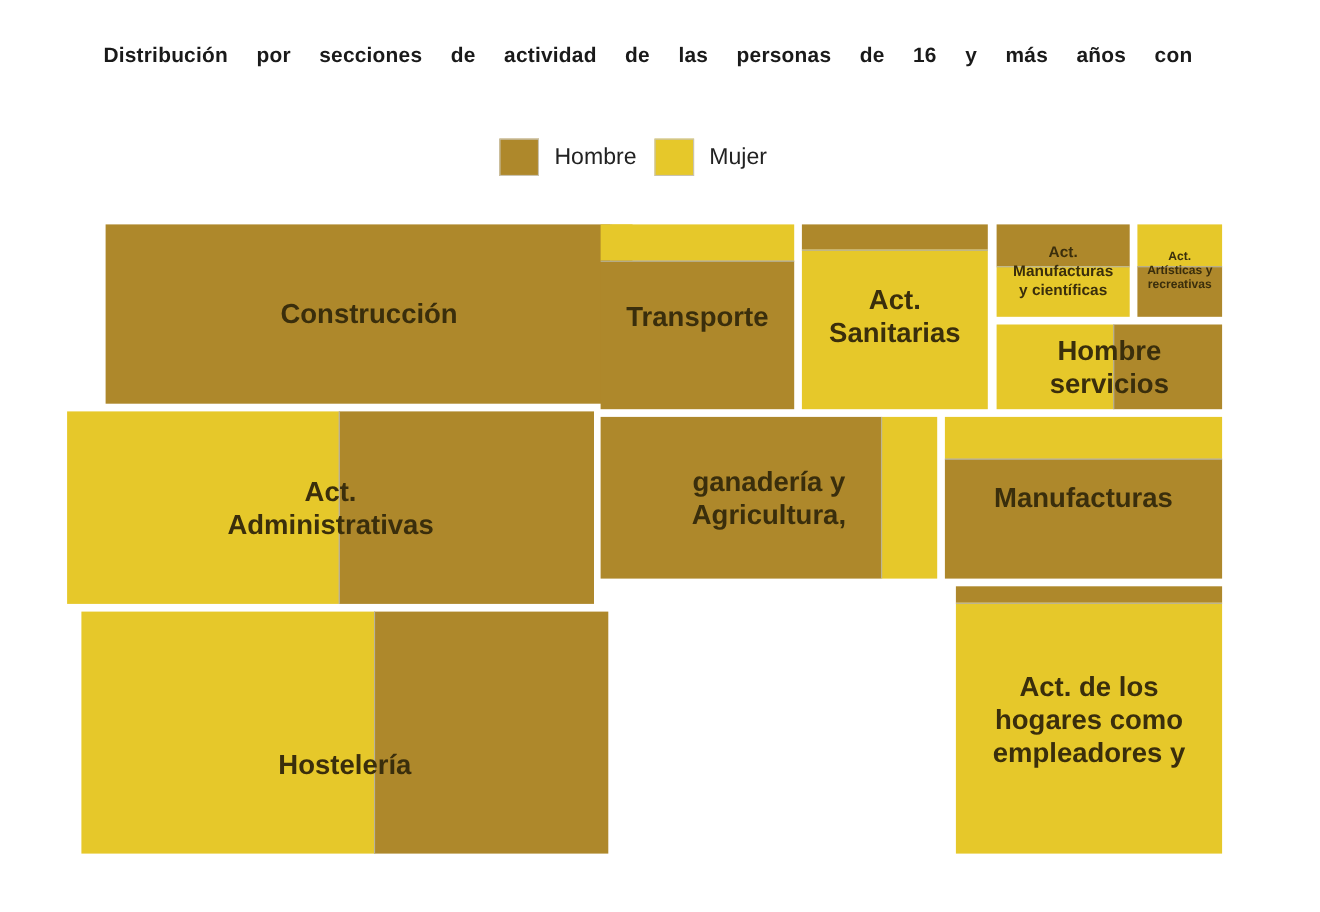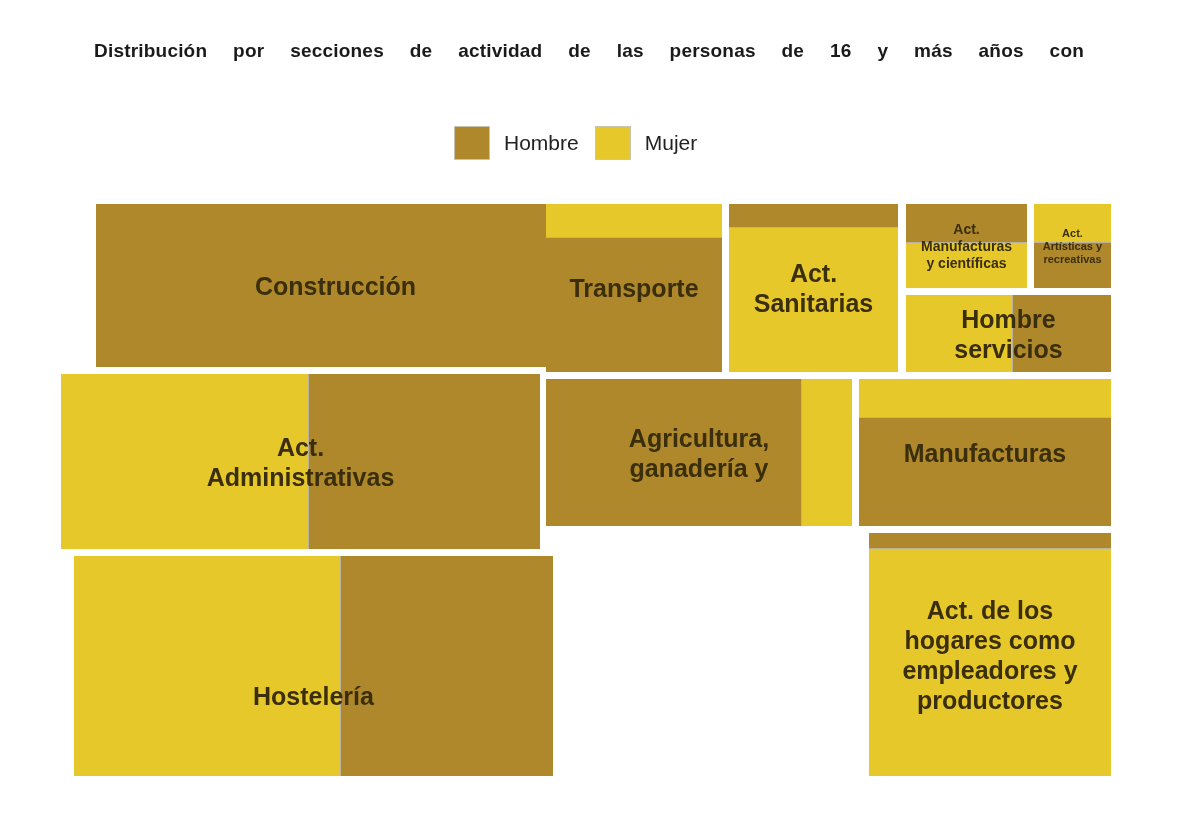--- a/index.html
+++ b/index.html
@@ -134,22 +134,22 @@
           <span>servicios</span>
         </div>
       </div>
     </div>
     <div class="cell" style="left: 546px; top: 379px; width: 306px; height: 147px;">
       <div class="seg h" style="left: 0px; top: 0px; width: 255px; height: 147px;"></div>
       <div class="seg m" style="left: 255px; top: 0px; width: 51px; height: 147px;"></div>
       <div class="divider-v" style="left: 255px; top: 0px; height: 147px;"></div>
       <div class="label">
         <div style="font-size: 25px; line-height: 30px;">
+          <span>ganadería y</span>
           <span>Agricultura,</span>
-          <span>ganadería y</span>
         </div>
       </div>
     </div>
     <div class="cell" style="left: 859px; top: 379px; width: 252px; height: 147px;">
       <div class="seg m" style="left: 0px; top: 0px; width: 252px; height: 38px;"></div>
       <div class="seg h" style="left: 0px; top: 38px; width: 252px; height: 109px;"></div>
       <div class="divider-h" style="top: 38px; left: 0px; width: 252px;"></div>
       <div class="label">
         <div style="font-size: 25px; line-height: 30px;">
           <span>Manufacturas</span>
@@ -158,17 +158,16 @@
     </div>
     <div class="cell" style="left: 869px; top: 533px; width: 242px; height: 243px;">
       <div class="seg h" style="left: 0px; top: 0px; width: 242px; height: 15px;"></div>
       <div class="seg m" style="left: 0px; top: 15px; width: 242px; height: 228px;"></div>
       <div class="divider-h" style="top: 15px; left: 0px; width: 242px;"></div>
       <div class="label">
         <div style="font-size: 25px; line-height: 30px;">
           <span>Act. de los</span>
           <span>hogares como</span>
           <span>empleadores y</span>
-          <span>productores</span>
         </div>
       </div>
     </div>
   </div>
 
 </body></html>

